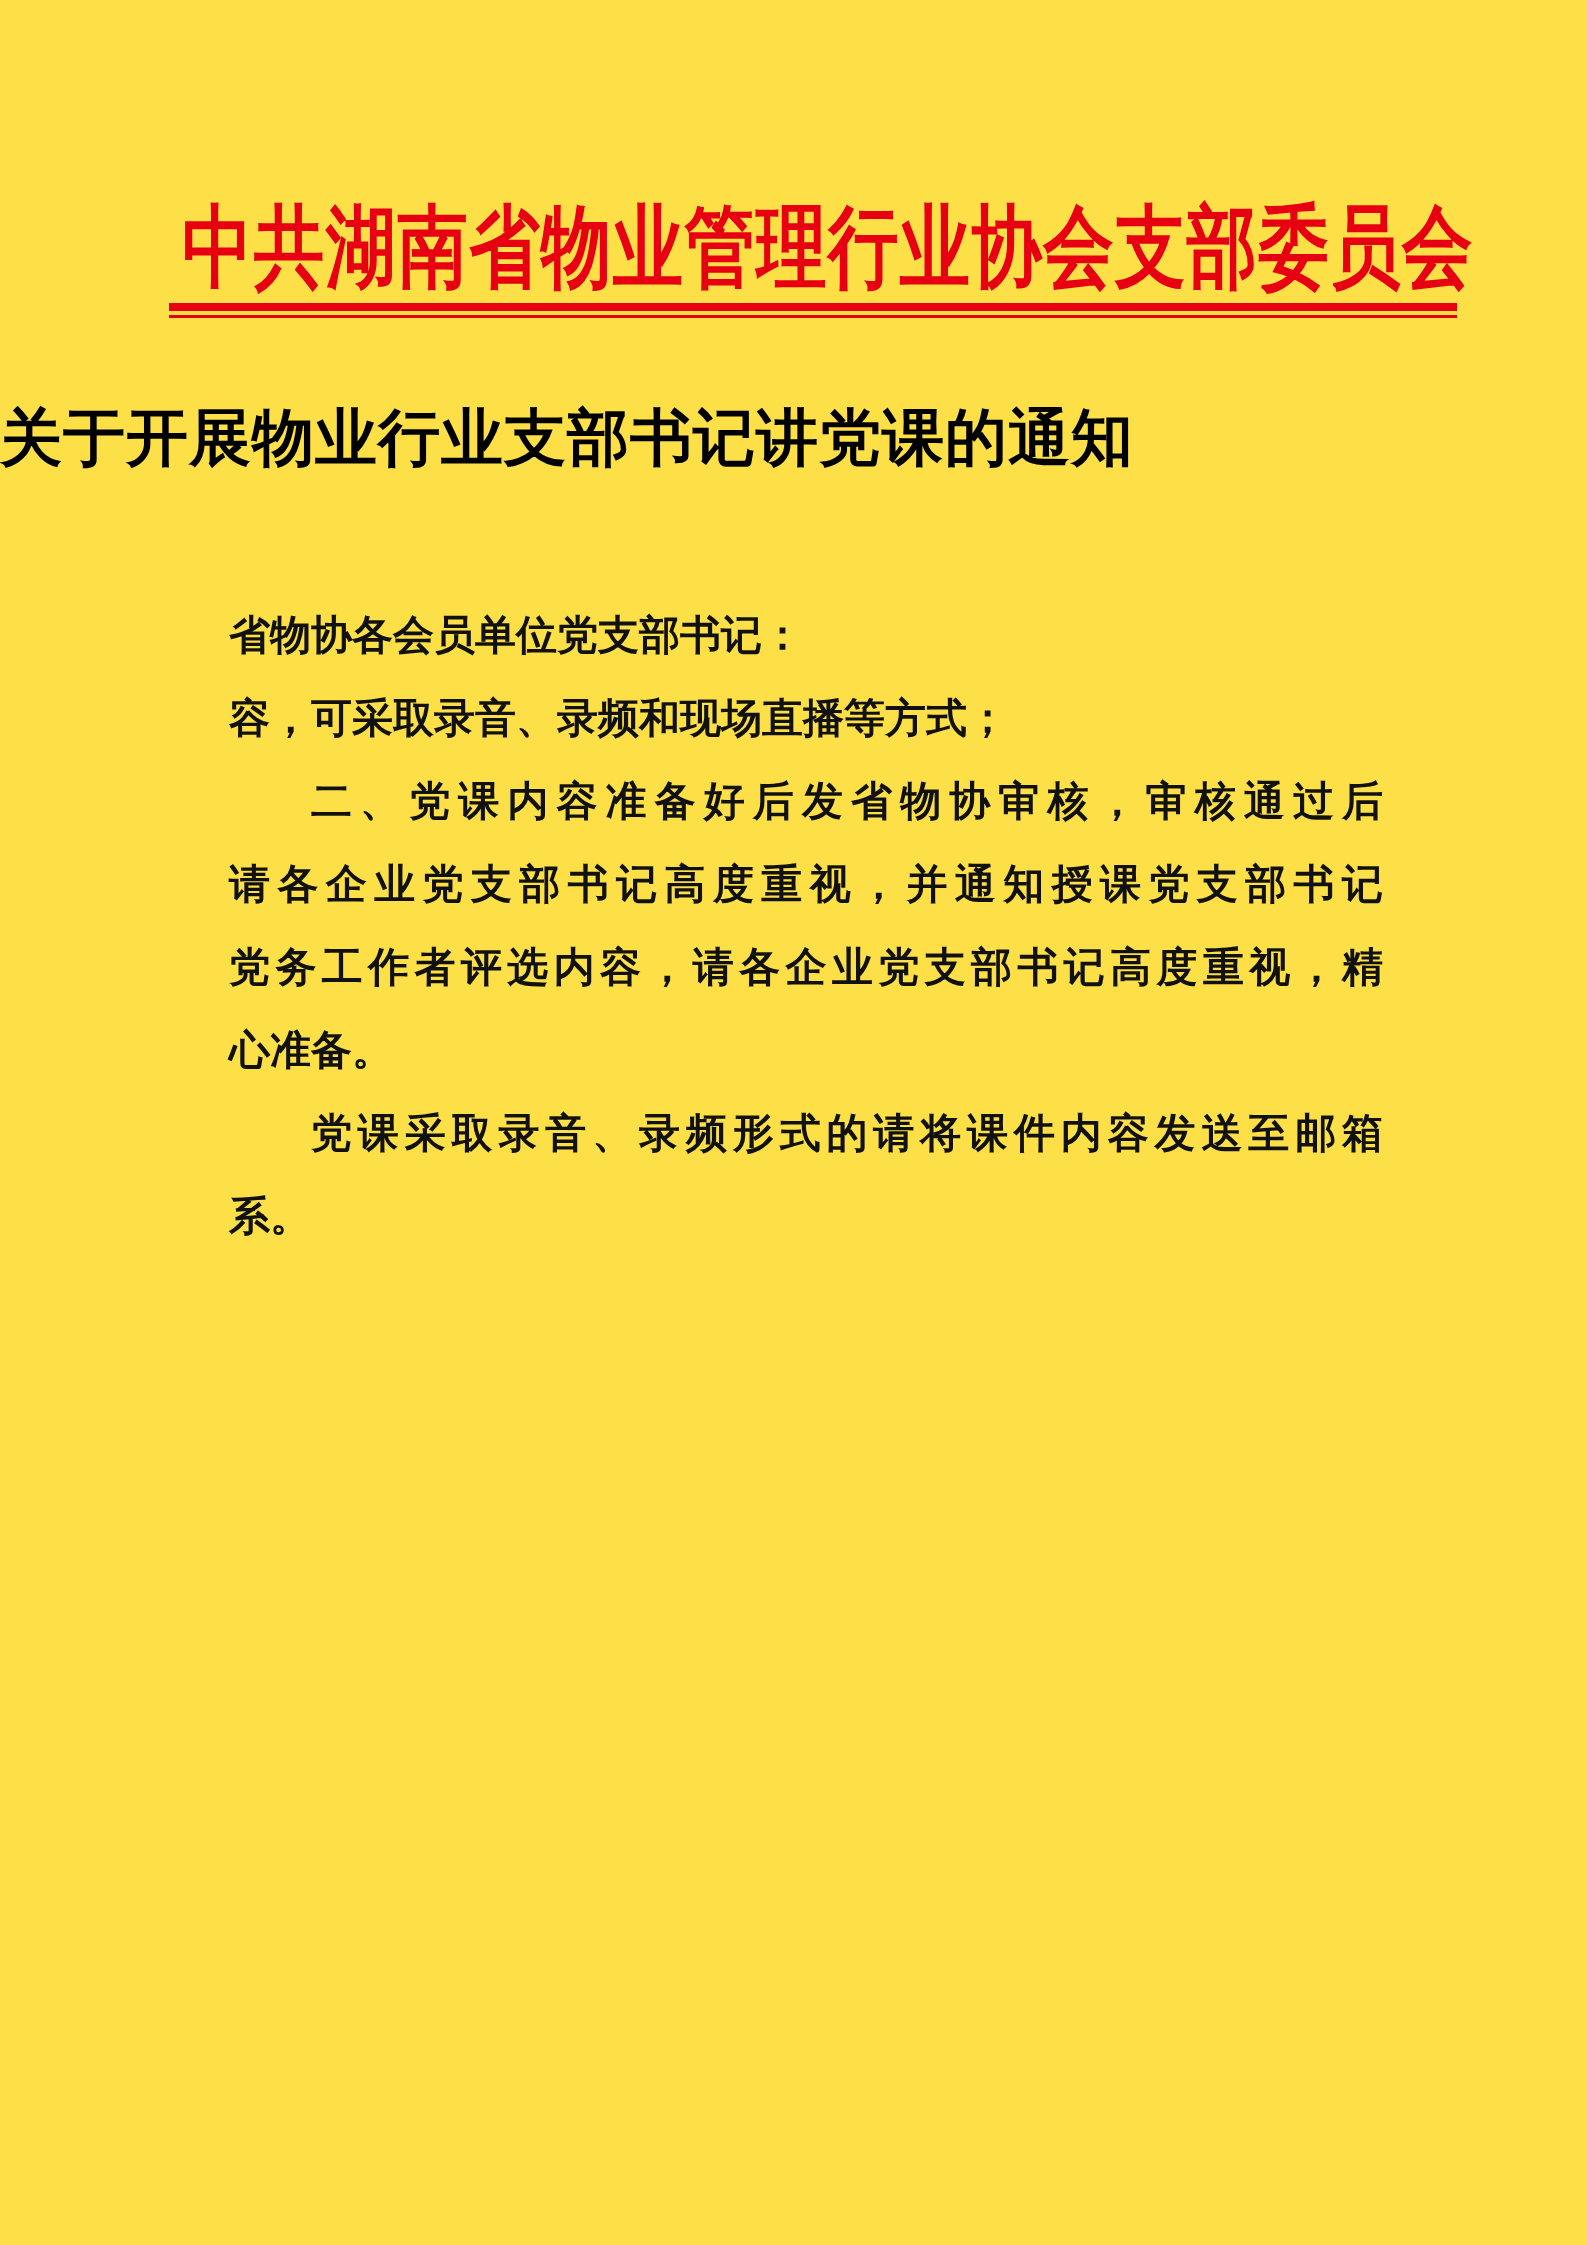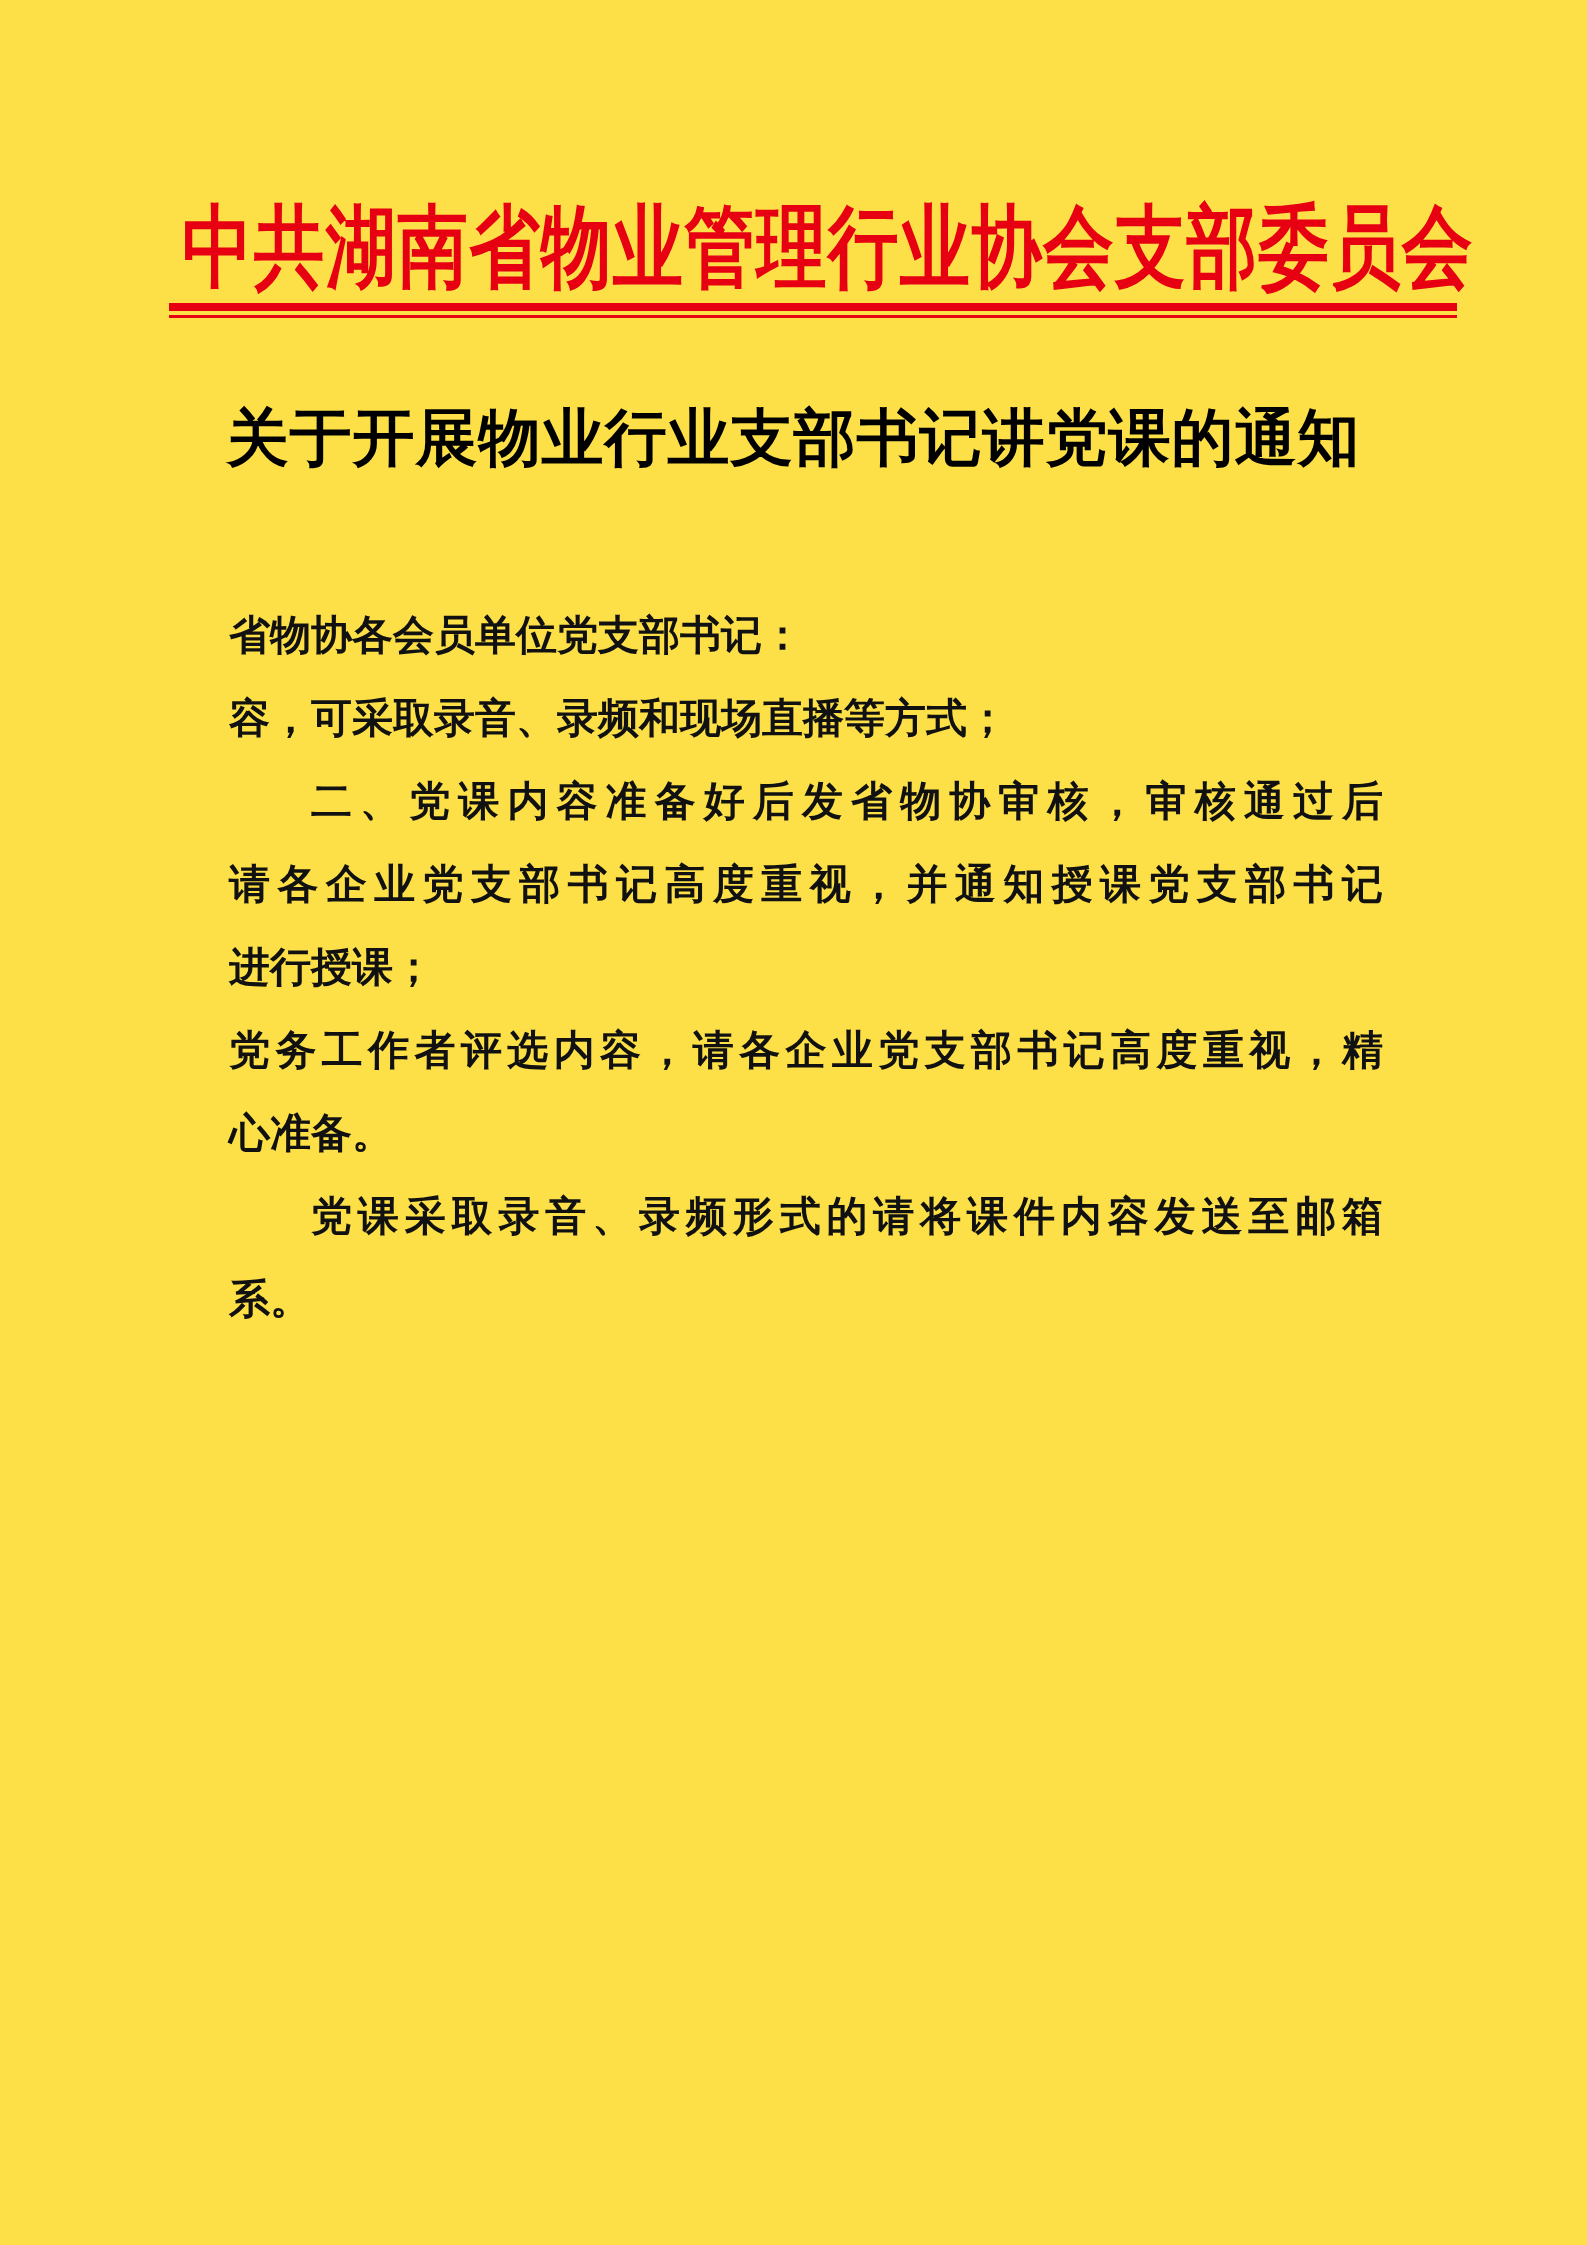--- a/index.html
+++ b/index.html
@@ -38,21 +38,20 @@
     margin-left:169px;
     margin-top:3px;
     width:1288px;
     height:4px;
     border-top:8px solid var(--red);
     border-bottom:3px solid var(--red);
   }
   
   .doc-title{
     margin-top:80px;
-    text-align:center;
     font-size:62px;
     line-height:80px;
     font-weight:700;
     color:#000000;
     letter-spacing:1px;
     white-space:nowrap;
   }
   
   .doc-body{
     margin-left:229px;
@@ -91,21 +90,20 @@
   <div class="doc-body">
       <div class="para">
         <div class="line">省物协各会员单位党支部书记：</div>
       </div>
       <div class="para">
         <div class="line">容，可采取录音、录频和现场直播等方式；</div>
       </div>
       <div class="para">
         <div class="line fill indent">二、党课内容准备好后发省物协审核，审核通过后</div>
         <div class="line fill">请各企业党支部书记高度重视，并通知授课党支部书记</div>
-        <div class="line">进行授课；</div>
       </div>
       <div class="para">
         <div class="line fill">党务工作者评选内容，请各企业党支部书记高度重视，精</div>
         <div class="line">心准备。</div>
       </div>
       <div class="para">
         <div class="line fill indent">党课采取录音、录频形式的请将课件内容发送至邮箱</div>
         <div class="line">系。</div>
       </div>
     </div>

